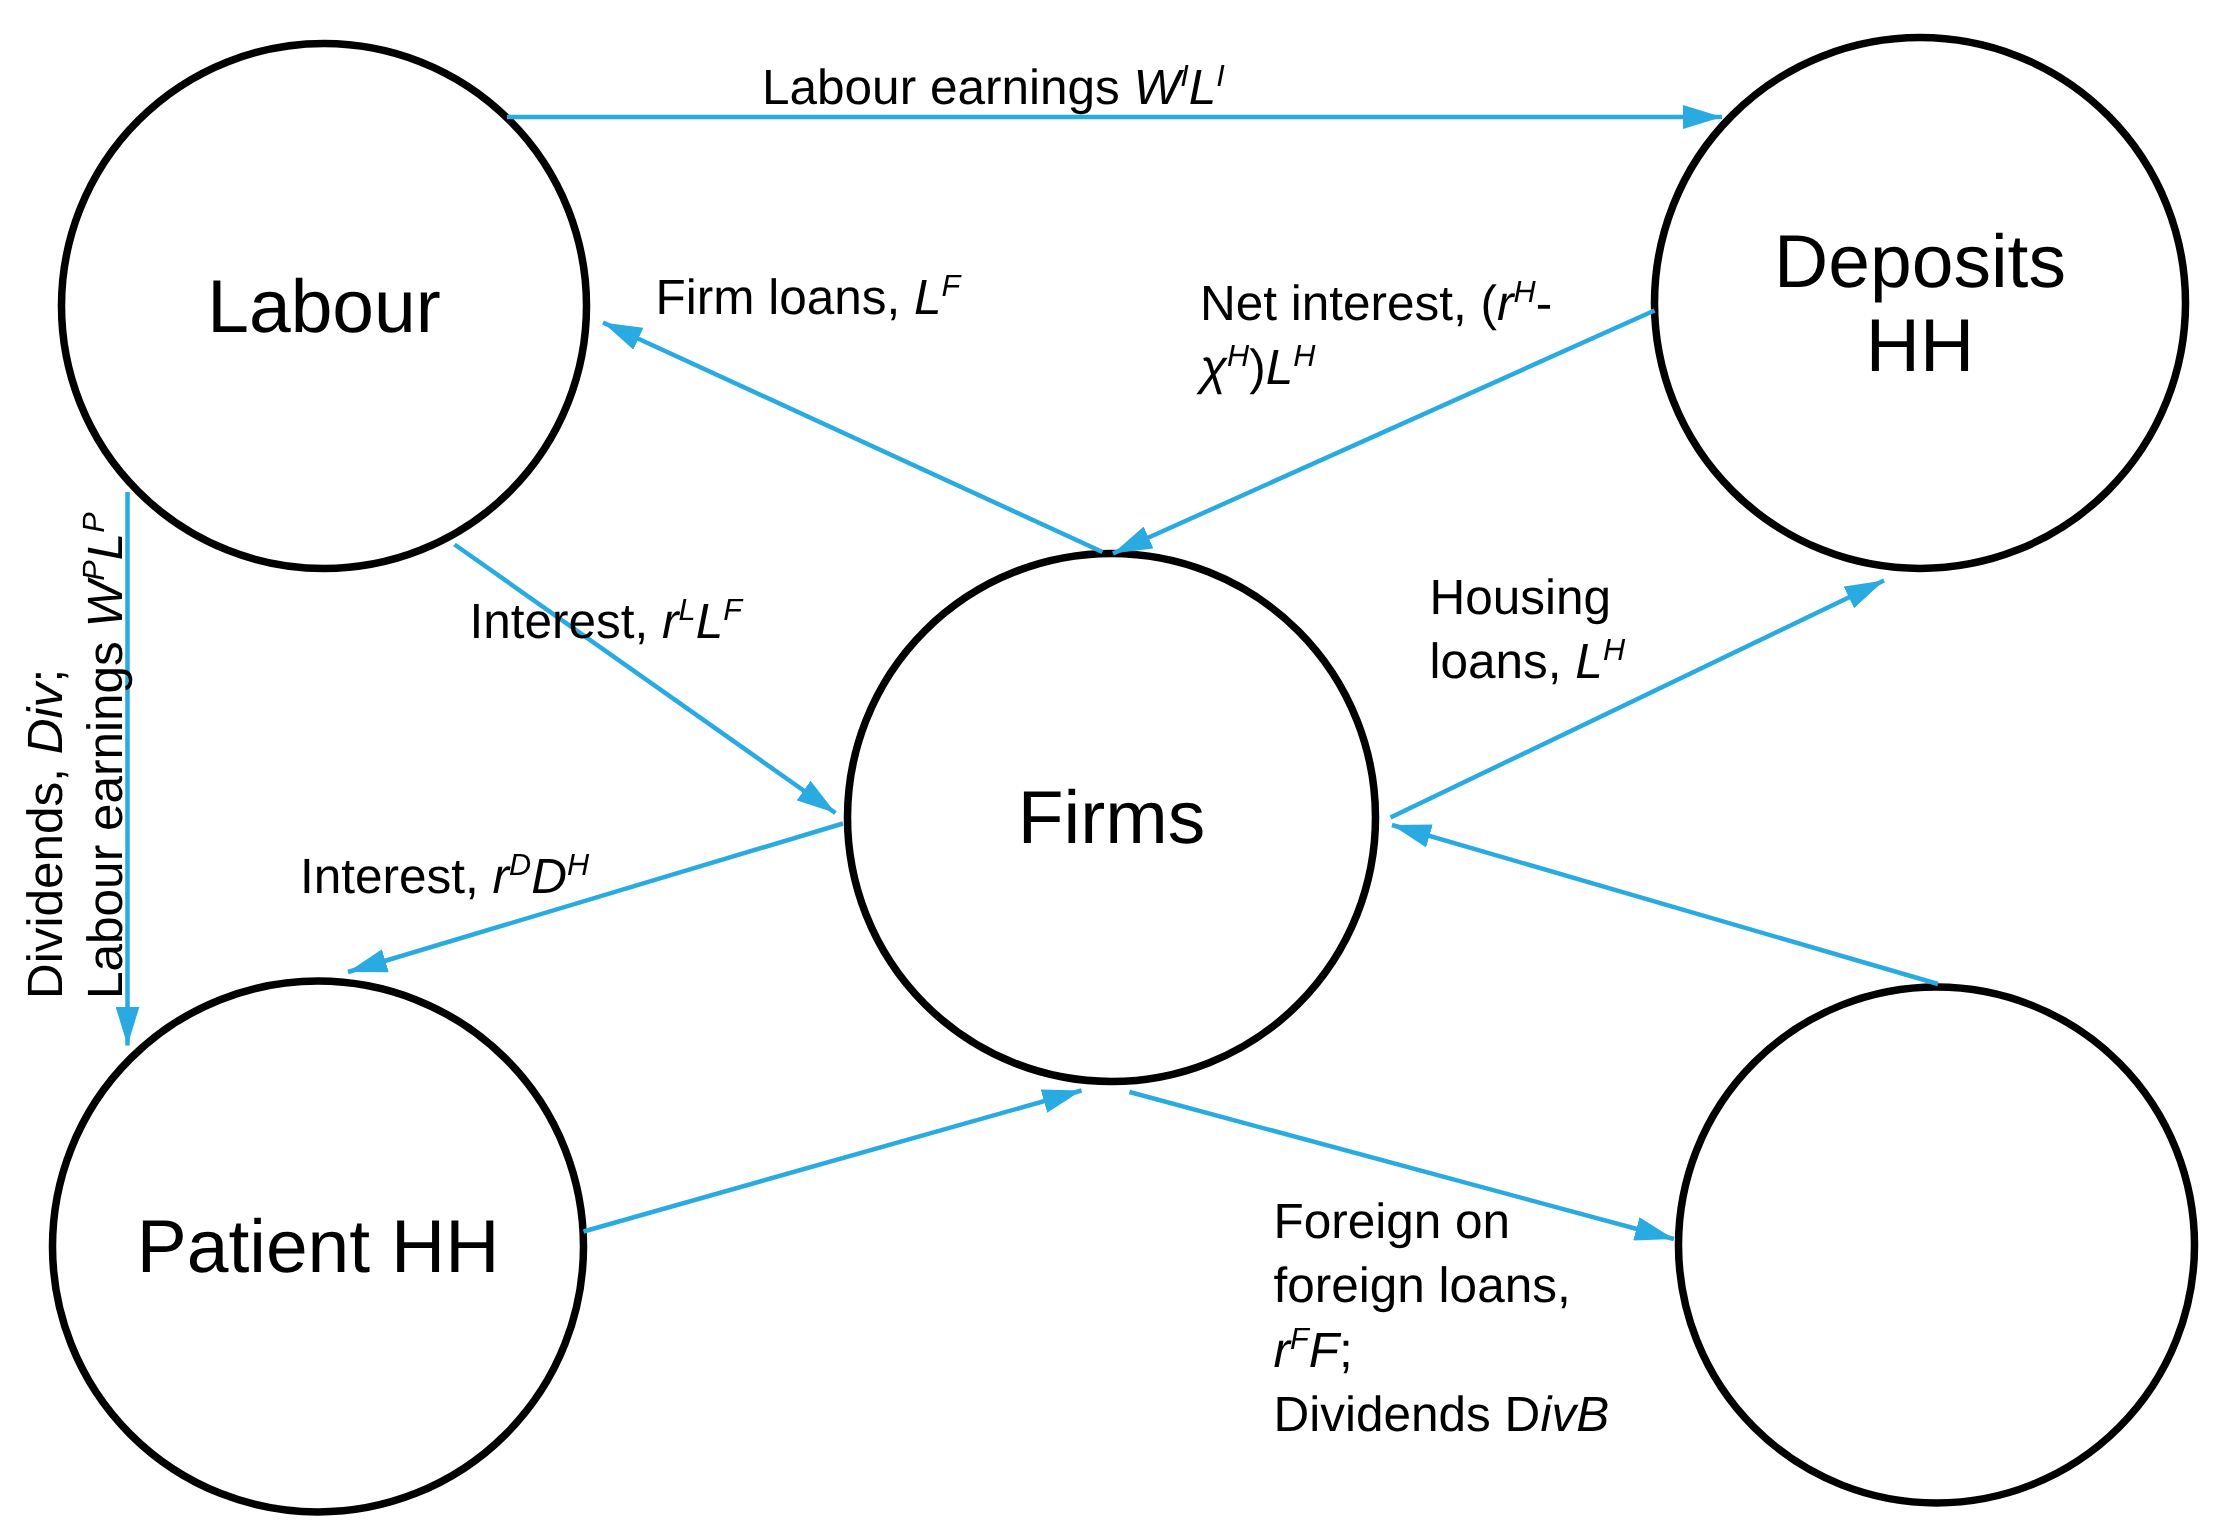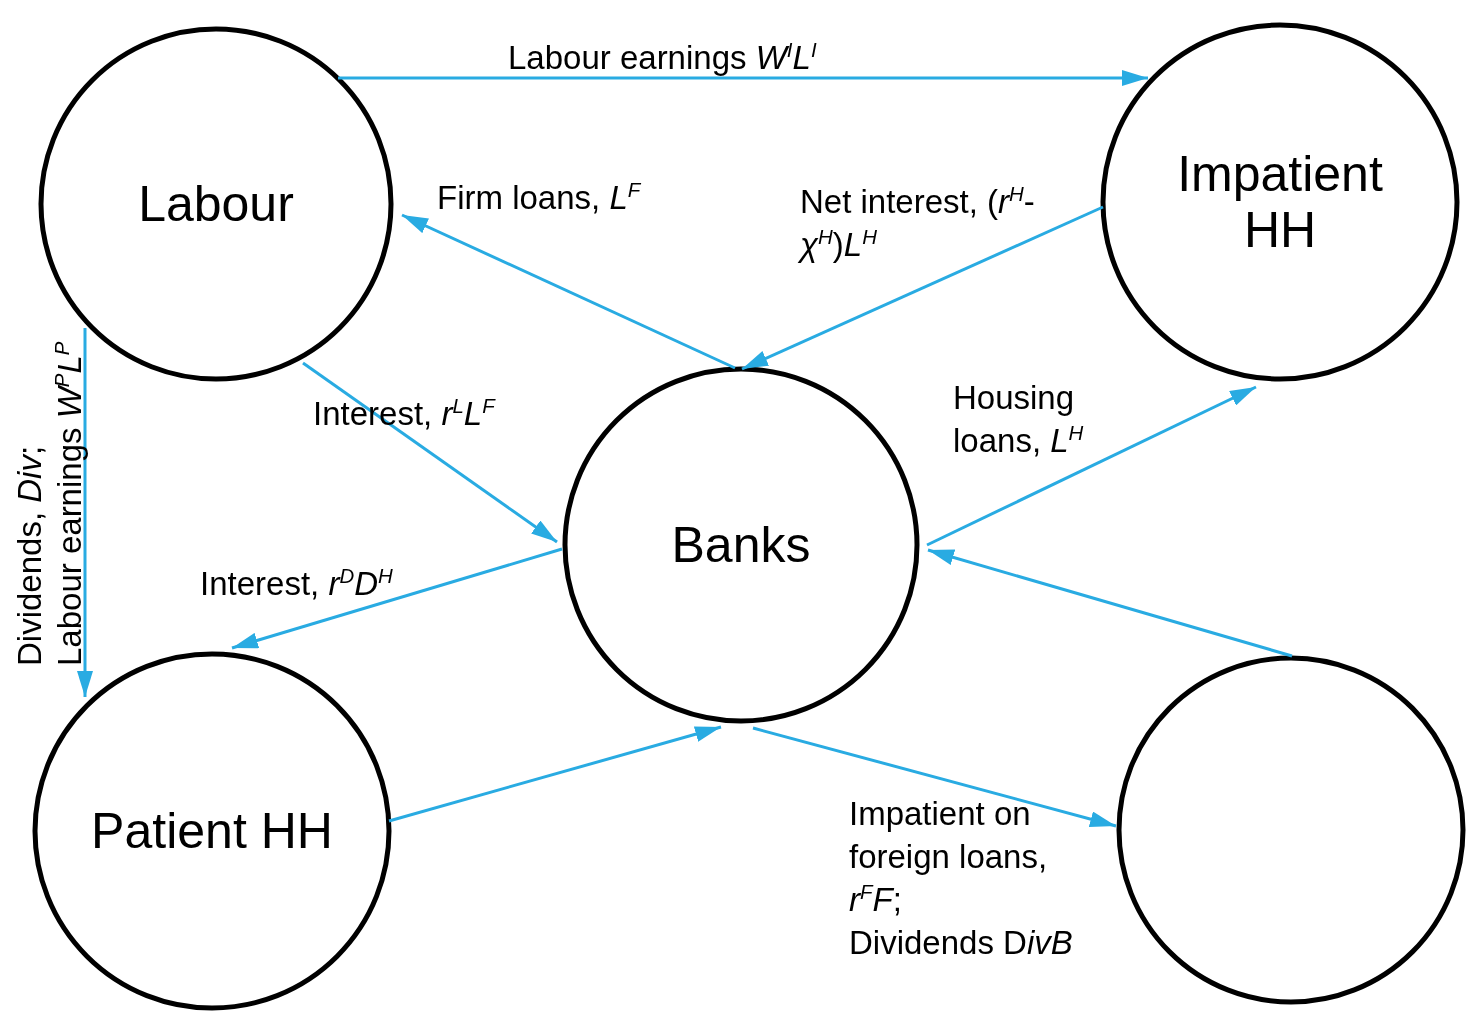--- a/index.html
+++ b/index.html
@@ -84,22 +84,22 @@
     <line class="edge" x1="303" y1="363" x2="557" y2="542" marker-end="url(#ah)"></line>
     <line class="edge" x1="927" y1="545" x2="1256" y2="387" marker-end="url(#ah)"></line>
     <line class="edge" x1="1292" y1="656" x2="928" y2="550" marker-end="url(#ah)"></line>
     <line class="edge" x1="562" y1="549" x2="232" y2="648" marker-end="url(#ah)"></line>
     <line class="edge" x1="389" y1="821" x2="721" y2="727" marker-end="url(#ah)"></line>
     <line class="edge" x1="753" y1="728" x2="1116" y2="826" marker-end="url(#ah)"></line>
     <line class="edge" x1="85" y1="328" x2="85" y2="697" marker-end="url(#ah)"></line>
   </svg>
 
   <div class="node-label" style="left:216px;  top:204px; width:300px;">Labour</div>
-  <div class="node-label" style="left:1280px; top:202px; width:260px;">Impatient HH</div>
-  <div class="node-label" style="left:741px;  top:545px; width:300px;">Banks</div>
+  <div class="node-label" style="left:1280px; top:202px; width:260px;">Deposits HH</div>
+  <div class="node-label" style="left:741px;  top:545px; width:300px;">Firms</div>
   <div class="node-label" style="left:212px;  top:831px; width:300px;">Patient HH</div>
 
   <div class="edge-label" style="left:508px; top:36px;">
     <div class="lbl-line">Labour earnings <i>W</i><i><sup>I</sup></i><i>L</i><i><sup>I</sup></i></div>
   </div>
 
   <div class="edge-label" style="left:437px; top:176px;">
     <div class="lbl-line">Firm loans, <i>L</i><i><sup>F</sup></i></div>
   </div>
 
@@ -117,21 +117,21 @@
     <div class="lbl-line">Interest, <i>r</i><i><sup>L</sup></i><i>L</i><i><sup>F</sup></i></div>
   </div>
 
 
   <div class="edge-label" style="left:200px; top:562px;">
     <div class="lbl-line">Interest, <i>r</i><i><sup>D</sup></i><i>D</i><i><sup>H</sup></i></div>
   </div>
 
 
   <div class="edge-label" style="left:849px; top:792px;">
-    <div class="lbl-line">Impatient on</div>
+    <div class="lbl-line">Foreign on</div>
     <div class="lbl-line">foreign loans,</div>
     <div class="lbl-line"><i>r</i><i><sup>F</sup></i><i>F</i>;</div>
     <div class="lbl-line">Dividends D<i>ivB</i></div>
   </div>
 
   <div class="edge-label rotated" style="left:10px; top:666px;">
     <div class="lbl-line">Dividends, <i>Div</i>;</div>
     <div class="lbl-line">Labour earnings <i>W</i><i><sup>P</sup></i><i>L</i><i><sup>P</sup></i></div>
   </div>
 

